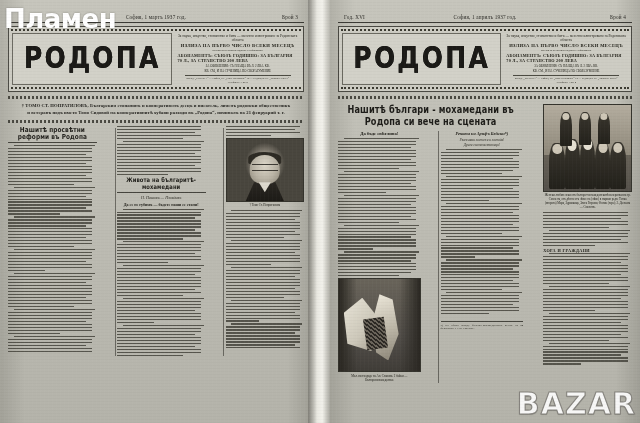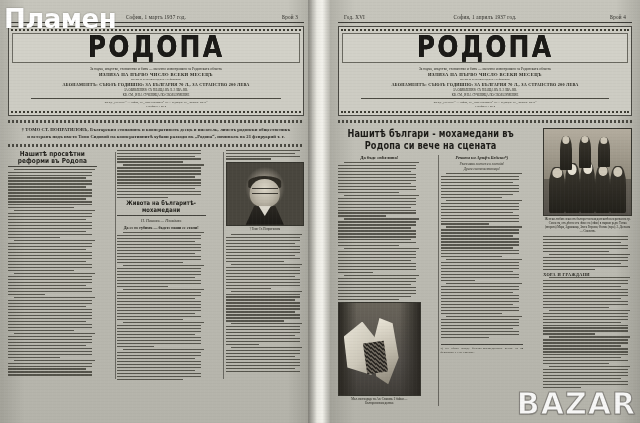--- a/index.html
+++ b/index.html
@@ -83,21 +83,20 @@
     margin-bottom: 4px;
     background: #cdccc2;
   }
   .masthead-frame {
     border-top: 2.5px dotted #3a392f;
     border-bottom: 2.5px dotted #3a392f;
     padding: 2px 1px;
     display: flex;
     align-items: stretch;
     gap: 3px;
-    flex-direction: column;
   }
   .masthead-logo {
     flex: 0 0 55%;
     border: 1px solid #6a695f;
     display: flex;
     align-items: center;
     justify-content: center;
     background: #d2d1c6;
     padding: 2px 0;
   }

